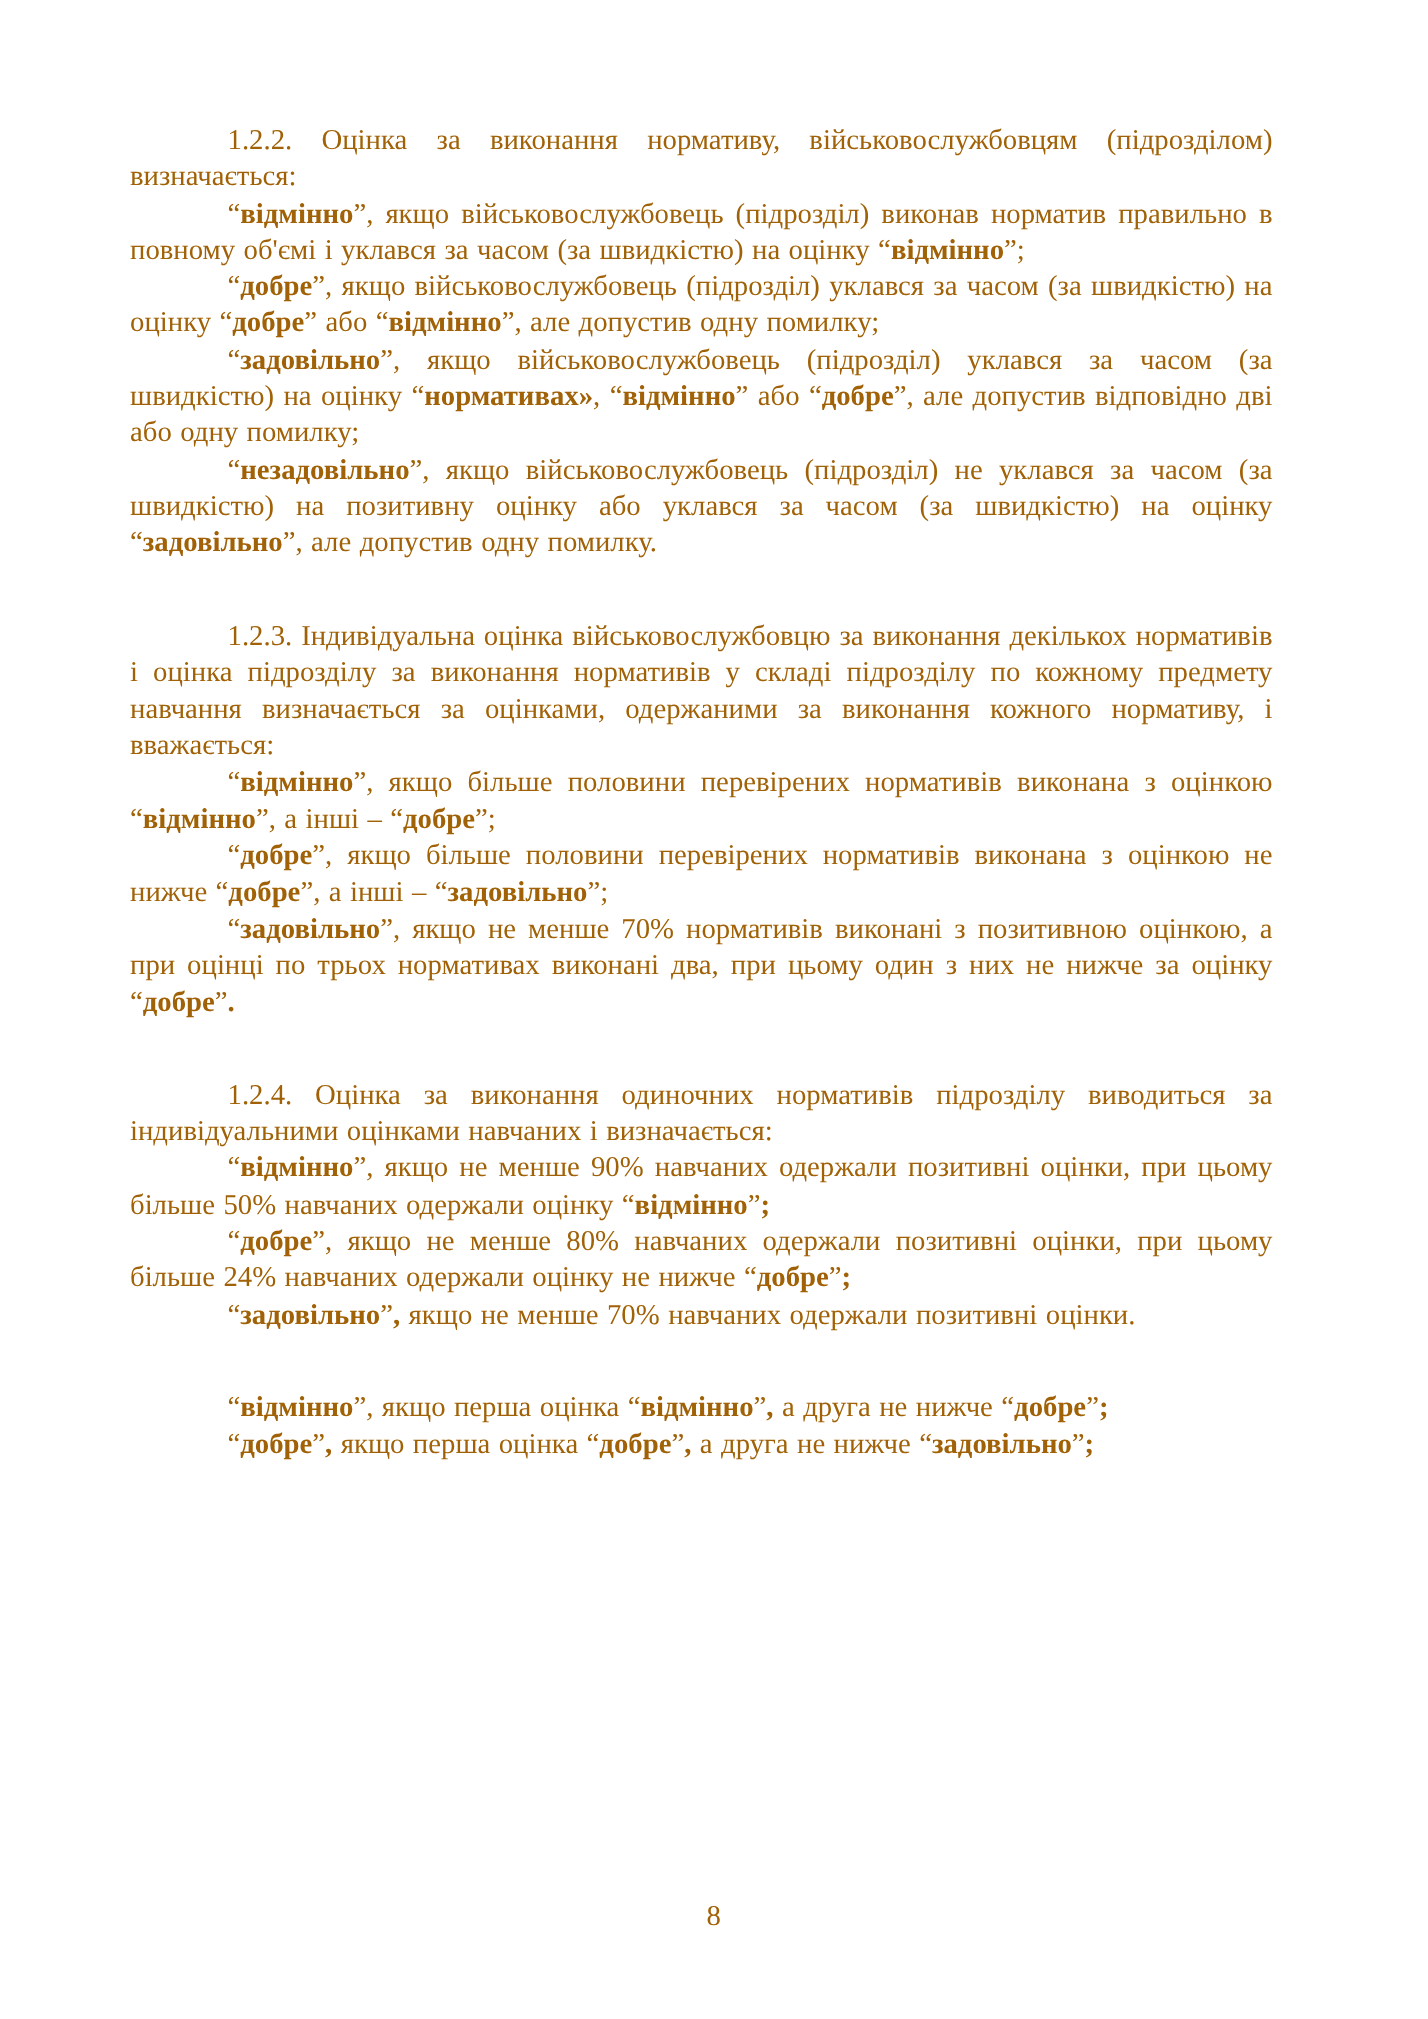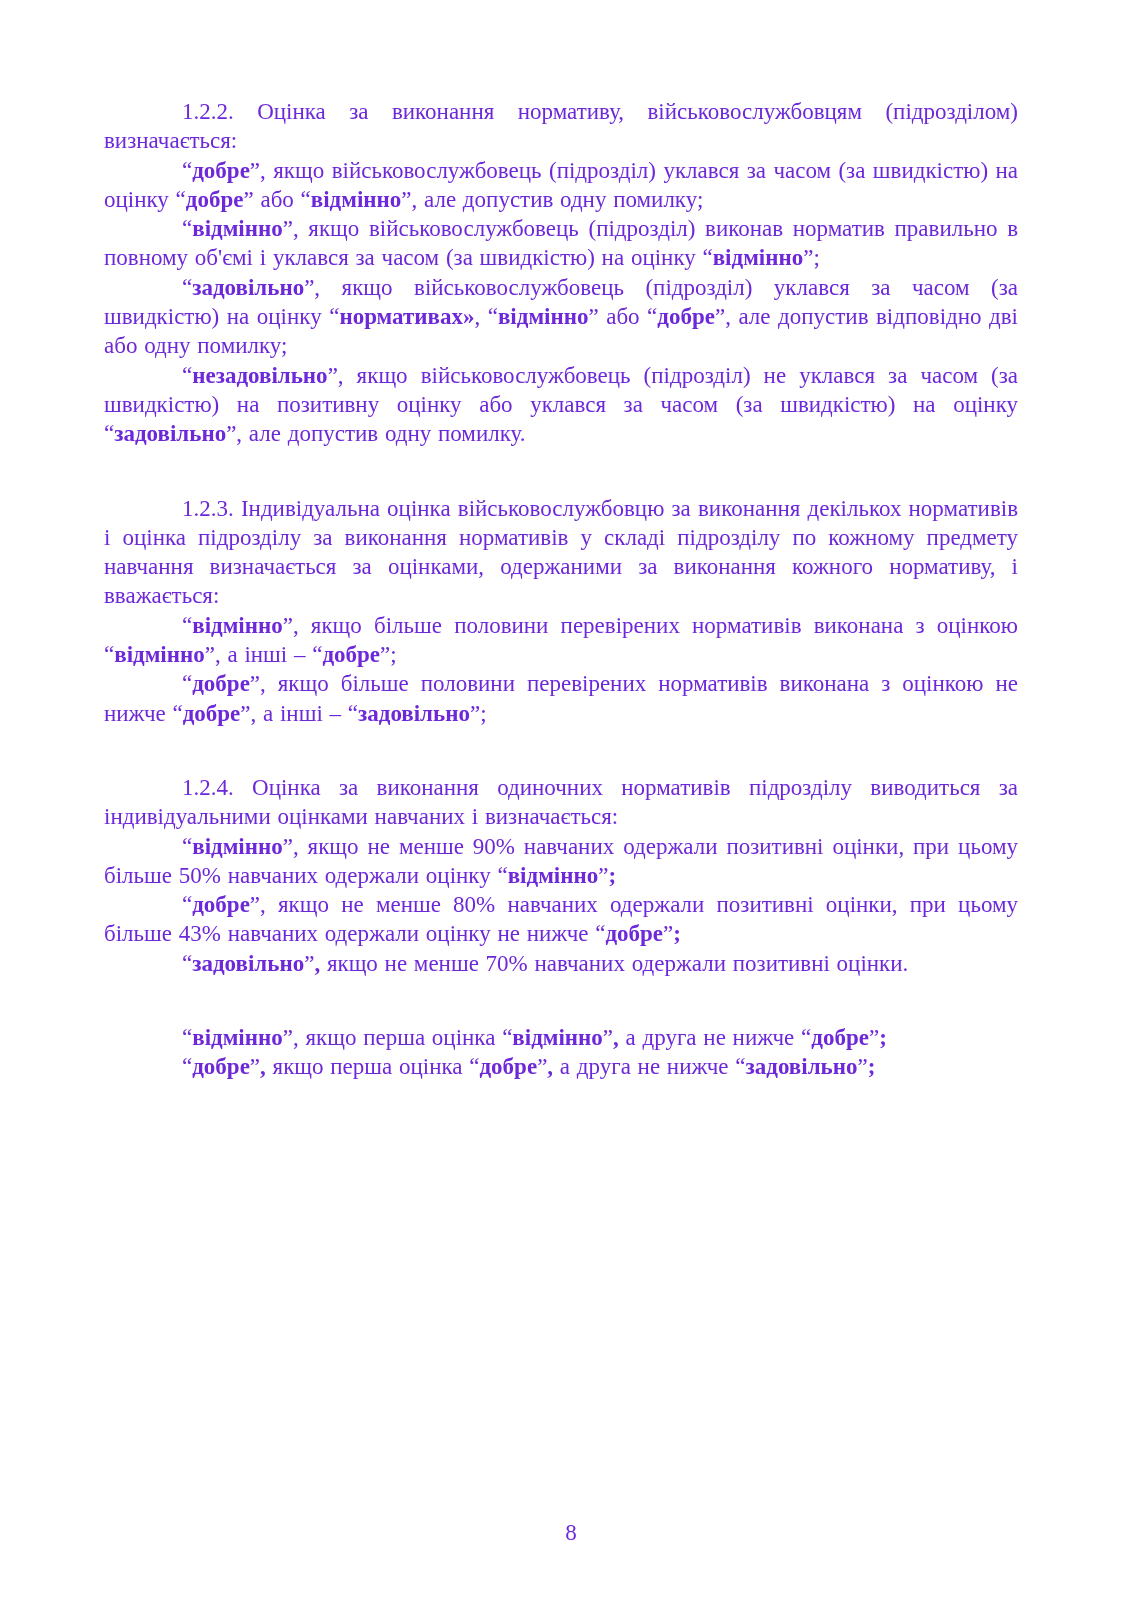--- a/index.html
+++ b/index.html
@@ -5,21 +5,21 @@
   html, body {
     margin: 0;
     padding: 0;
     background: #ffffff;
   }
   .page {
     position: relative;
     width: 1142px;
     height: 1615px;
     background: #ffffff;
-    color: #6d28d9;
+    color: #a16207;
     font-family: "Liberation Serif", "DejaVu Serif", serif;
     overflow: hidden;
   }
   .content {
     position: absolute;
     left: 104px;
     top: 97px;
     width: 914px;
   }
   .para {
@@ -46,34 +46,35 @@
     line-height: 29px;
   }
 </style>
 </head>
 <body>
 
 <div class="page">
   <div class="content" id="doc-content">
       <div class="sec">
         <p class="para"><span>1.2.2. Оцінка за виконання нормативу, військовослужбовцям (підрозділом) визначається:</span></p>
+        <p class="para"><span>“</span><span class="bold">відмінно</span><span>”, якщо військовослужбовець (підрозділ) виконав норматив правильно в повному об'ємі і уклався за часом (за швидкістю) на оцінку “</span><span class="bold">відмінно</span><span>”;</span></p>
         <p class="para"><span>“</span><span class="bold">добре</span><span>”, якщо військовослужбовець (підрозділ) уклався за часом (за швидкістю) на оцінку “</span><span class="bold">добре</span><span>” або “</span><span class="bold">відмінно</span><span>”, але допустив одну помилку;</span></p>
-        <p class="para"><span>“</span><span class="bold">відмінно</span><span>”, якщо військовослужбовець (підрозділ) виконав норматив правильно в повному об'ємі і уклався за часом (за швидкістю) на оцінку “</span><span class="bold">відмінно</span><span>”;</span></p>
         <p class="para"><span>“</span><span class="bold">задовільно</span><span>”, якщо військовослужбовець (підрозділ) уклався за часом (за швидкістю) на оцінку “</span><span class="bold">нормативах»</span><span>, “</span><span class="bold">відмінно</span><span>” або “</span><span class="bold">добре</span><span>”, але допустив відповідно дві або одну помилку;</span></p>
         <p class="para"><span>“</span><span class="bold">незадовільно</span><span>”, якщо військовослужбовець (підрозділ) не уклався за часом (за швидкістю) на позитивну оцінку або уклався за часом (за швидкістю) на оцінку “</span><span class="bold">задовільно</span><span>”, але допустив одну помилку.</span></p>
       </div>
       <div class="sec sec-gap">
         <p class="para"><span>1.2.3. Індивідуальна оцінка військовослужбовцю за виконання декількох нормативів і оцінка підрозділу за виконання нормативів у складі підрозділу по кожному предмету навчання визначається за оцінками, одержаними за виконання кожного нормативу, і вважається:</span></p>
         <p class="para"><span>“</span><span class="bold">відмінно</span><span>”, якщо більше половини перевірених нормативів виконана з оцінкою “</span><span class="bold">відмінно</span><span>”, а інші – “</span><span class="bold">добре</span><span>”;</span></p>
         <p class="para"><span>“</span><span class="bold">добре</span><span>”, якщо більше половини перевірених нормативів виконана з оцінкою не нижче “</span><span class="bold">добре</span><span>”, а інші – “</span><span class="bold">задовільно</span><span>”;</span></p>
+        <p class="para"><span>“</span><span class="bold">задовільно</span><span>”, якщо не менше 70% нормативів виконані з позитивною оцінкою, а при оцінці по трьох нормативах виконані два, при цьому один з них не нижче за оцінку “</span><span class="bold">добре</span><span>”</span><span class="bold">.</span></p>
       </div>
       <div class="sec sec-gap">
         <p class="para"><span>1.2.4. Оцінка за виконання одиночних нормативів підрозділу виводиться за індивідуальними оцінками навчаних і визначається:</span></p>
         <p class="para"><span>“</span><span class="bold">відмінно</span><span>”, якщо не менше 90% навчаних одержали позитивні оцінки, при цьому більше 50% навчаних одержали оцінку “</span><span class="bold">відмінно</span><span>”</span><span class="bold">;</span></p>
-        <p class="para"><span>“</span><span class="bold">добре</span><span>”, якщо не менше 80% навчаних одержали позитивні оцінки, при цьому більше 43% навчаних одержали оцінку не нижче “</span><span class="bold">добре</span><span>”</span><span class="bold">;</span></p>
+        <p class="para"><span>“</span><span class="bold">добре</span><span>”, якщо не менше 80% навчаних одержали позитивні оцінки, при цьому більше 24% навчаних одержали оцінку не нижче “</span><span class="bold">добре</span><span>”</span><span class="bold">;</span></p>
         <p class="para"><span>“</span><span class="bold">задовільно</span><span>”</span><span class="bold">,</span><span> якщо не менше 70% навчаних одержали позитивні оцінки.</span></p>
       </div>
       <div class="sec sec-gap">
         <p class="para"><span>“</span><span class="bold">відмінно</span><span>”, якщо перша оцінка “</span><span class="bold">відмінно</span><span>”</span><span class="bold">,</span><span> а друга не нижче “</span><span class="bold">добре</span><span>”</span><span class="bold">;</span></p>
         <p class="para"><span>“</span><span class="bold">добре</span><span>”</span><span class="bold">,</span><span> якщо перша оцінка “</span><span class="bold">добре</span><span>”</span><span class="bold">,</span><span> а друга не нижче “</span><span class="bold">задовільно</span><span>”</span><span class="bold">;</span></p>
       </div>
     </div>
   <div class="page-number">8</div>
 </div>
 

